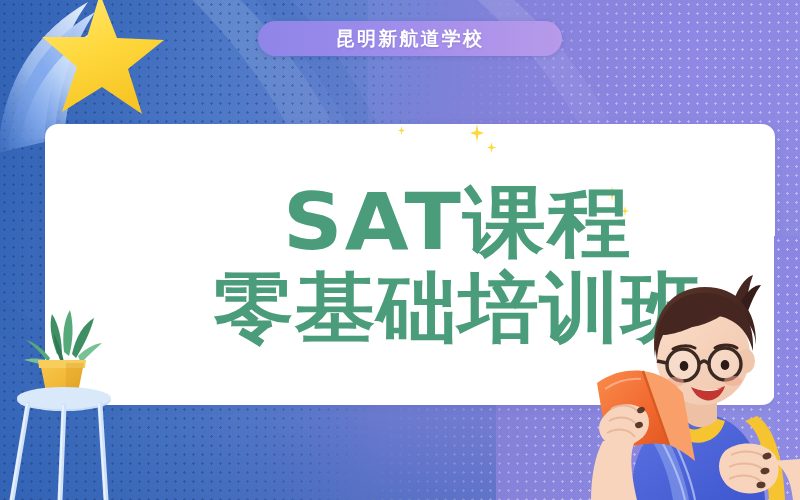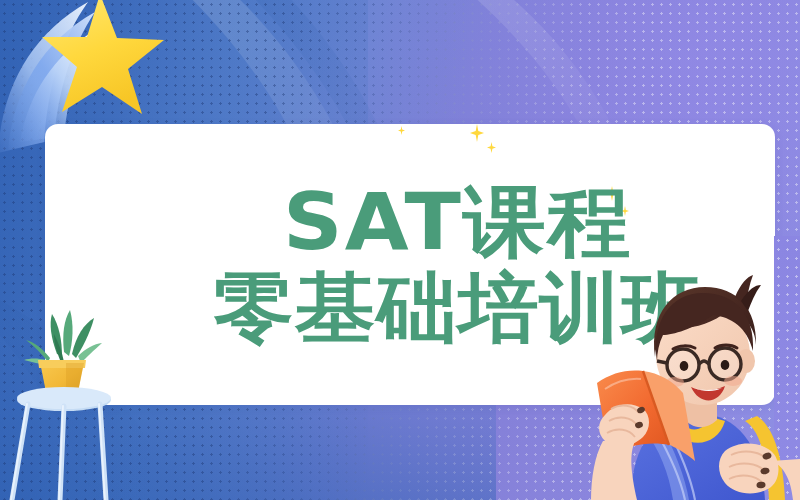--- a/index.html
+++ b/index.html
@@ -246,20 +246,23 @@
   </svg>
   <svg class="sparkle" style="left:398px; top:126px; width:7px; height:9px;" viewBox="0 0 7 9">
     <path d="M3.5 0 L4.2 3.5 L7 4.5 L4.2 5.5 L3.5 9 L2.8 5.5 L0 4.5 L2.8 3.5 Z" fill="#ffd83d"></path>
   </svg>
 
   <div class="title-block">
     <div class="title-line title-line-1">SAT课程</div>
     <div class="title-line title-line-2">零基础培训班</div>
   </div>
 
+  <div class="badge">
+    <span class="badge-text">昆明新航道学校</span>
+  </div>
 
   <svg class="plant-stool" viewBox="0 0 136 200">
     <defs>
       <linearGradient id="potG" x1="0" y1="0" x2="1" y2="1">
         <stop offset="0%" stop-color="#f8c84f"></stop>
         <stop offset="55%" stop-color="#f2b837"></stop>
         <stop offset="100%" stop-color="#dba126"></stop>
       </linearGradient>
       <linearGradient id="stoolTopG" x1="0" y1="0" x2="1" y2="1">
         <stop offset="0%" stop-color="#e3effc"></stop>

